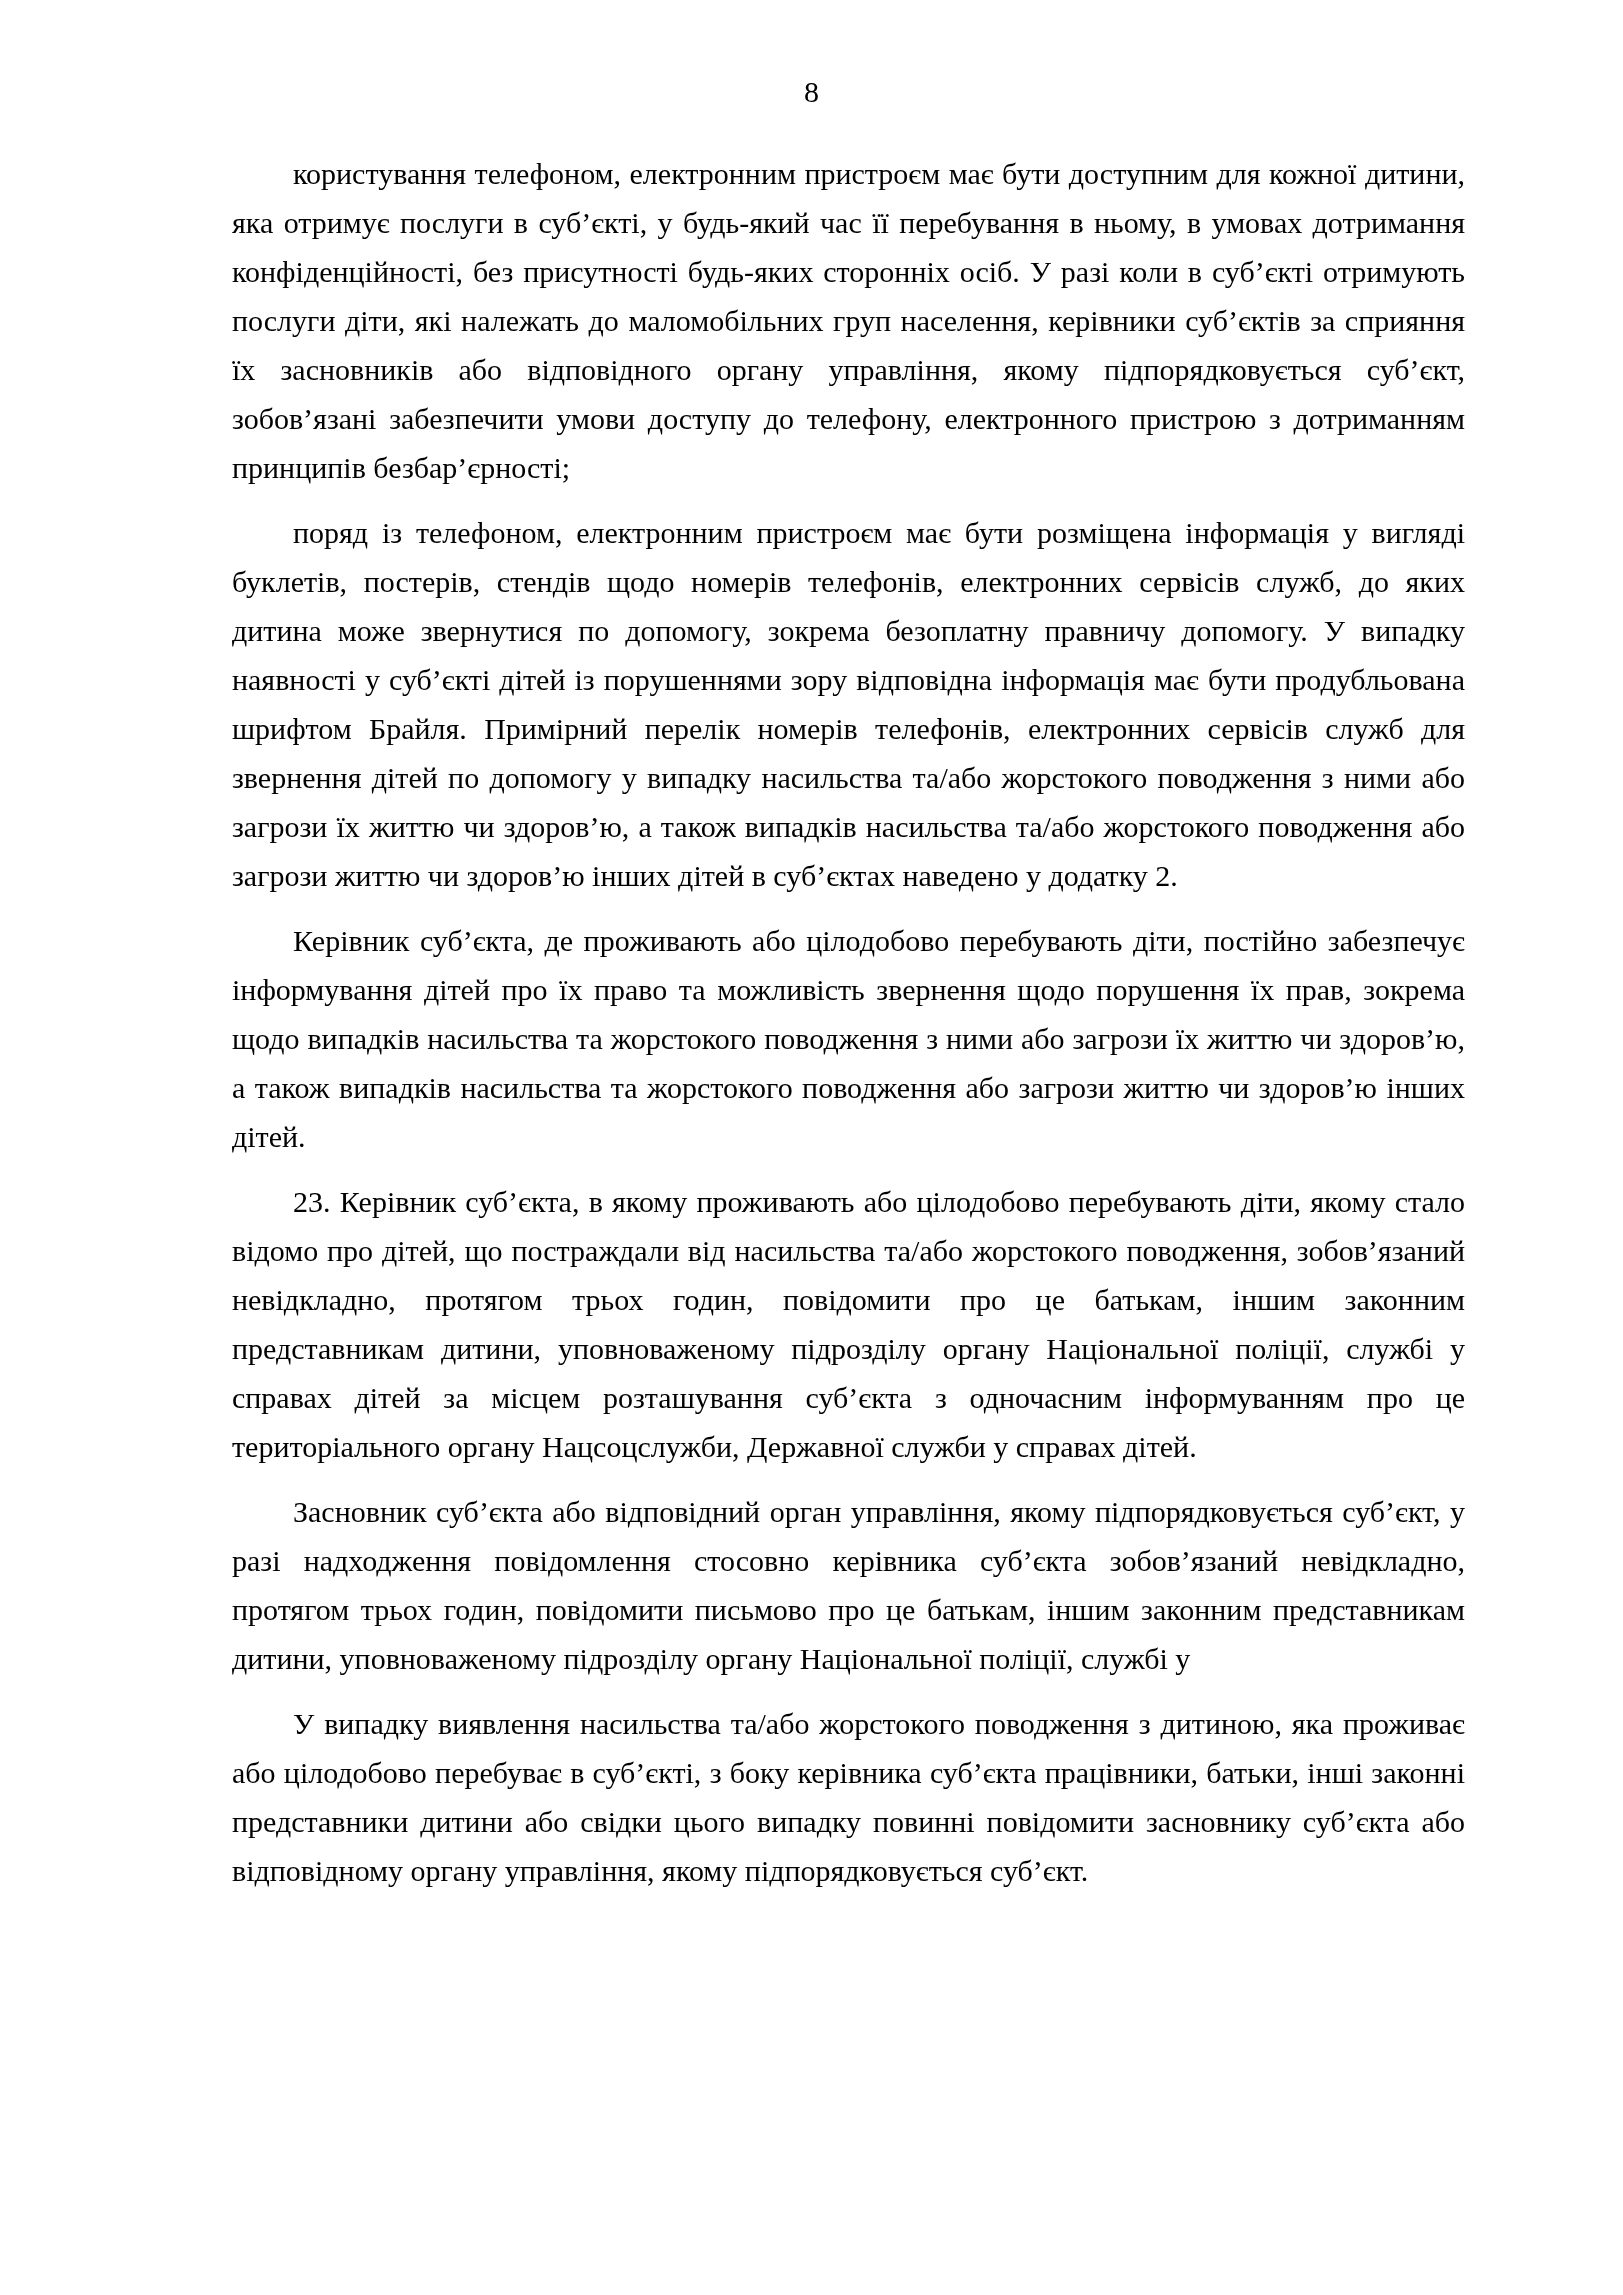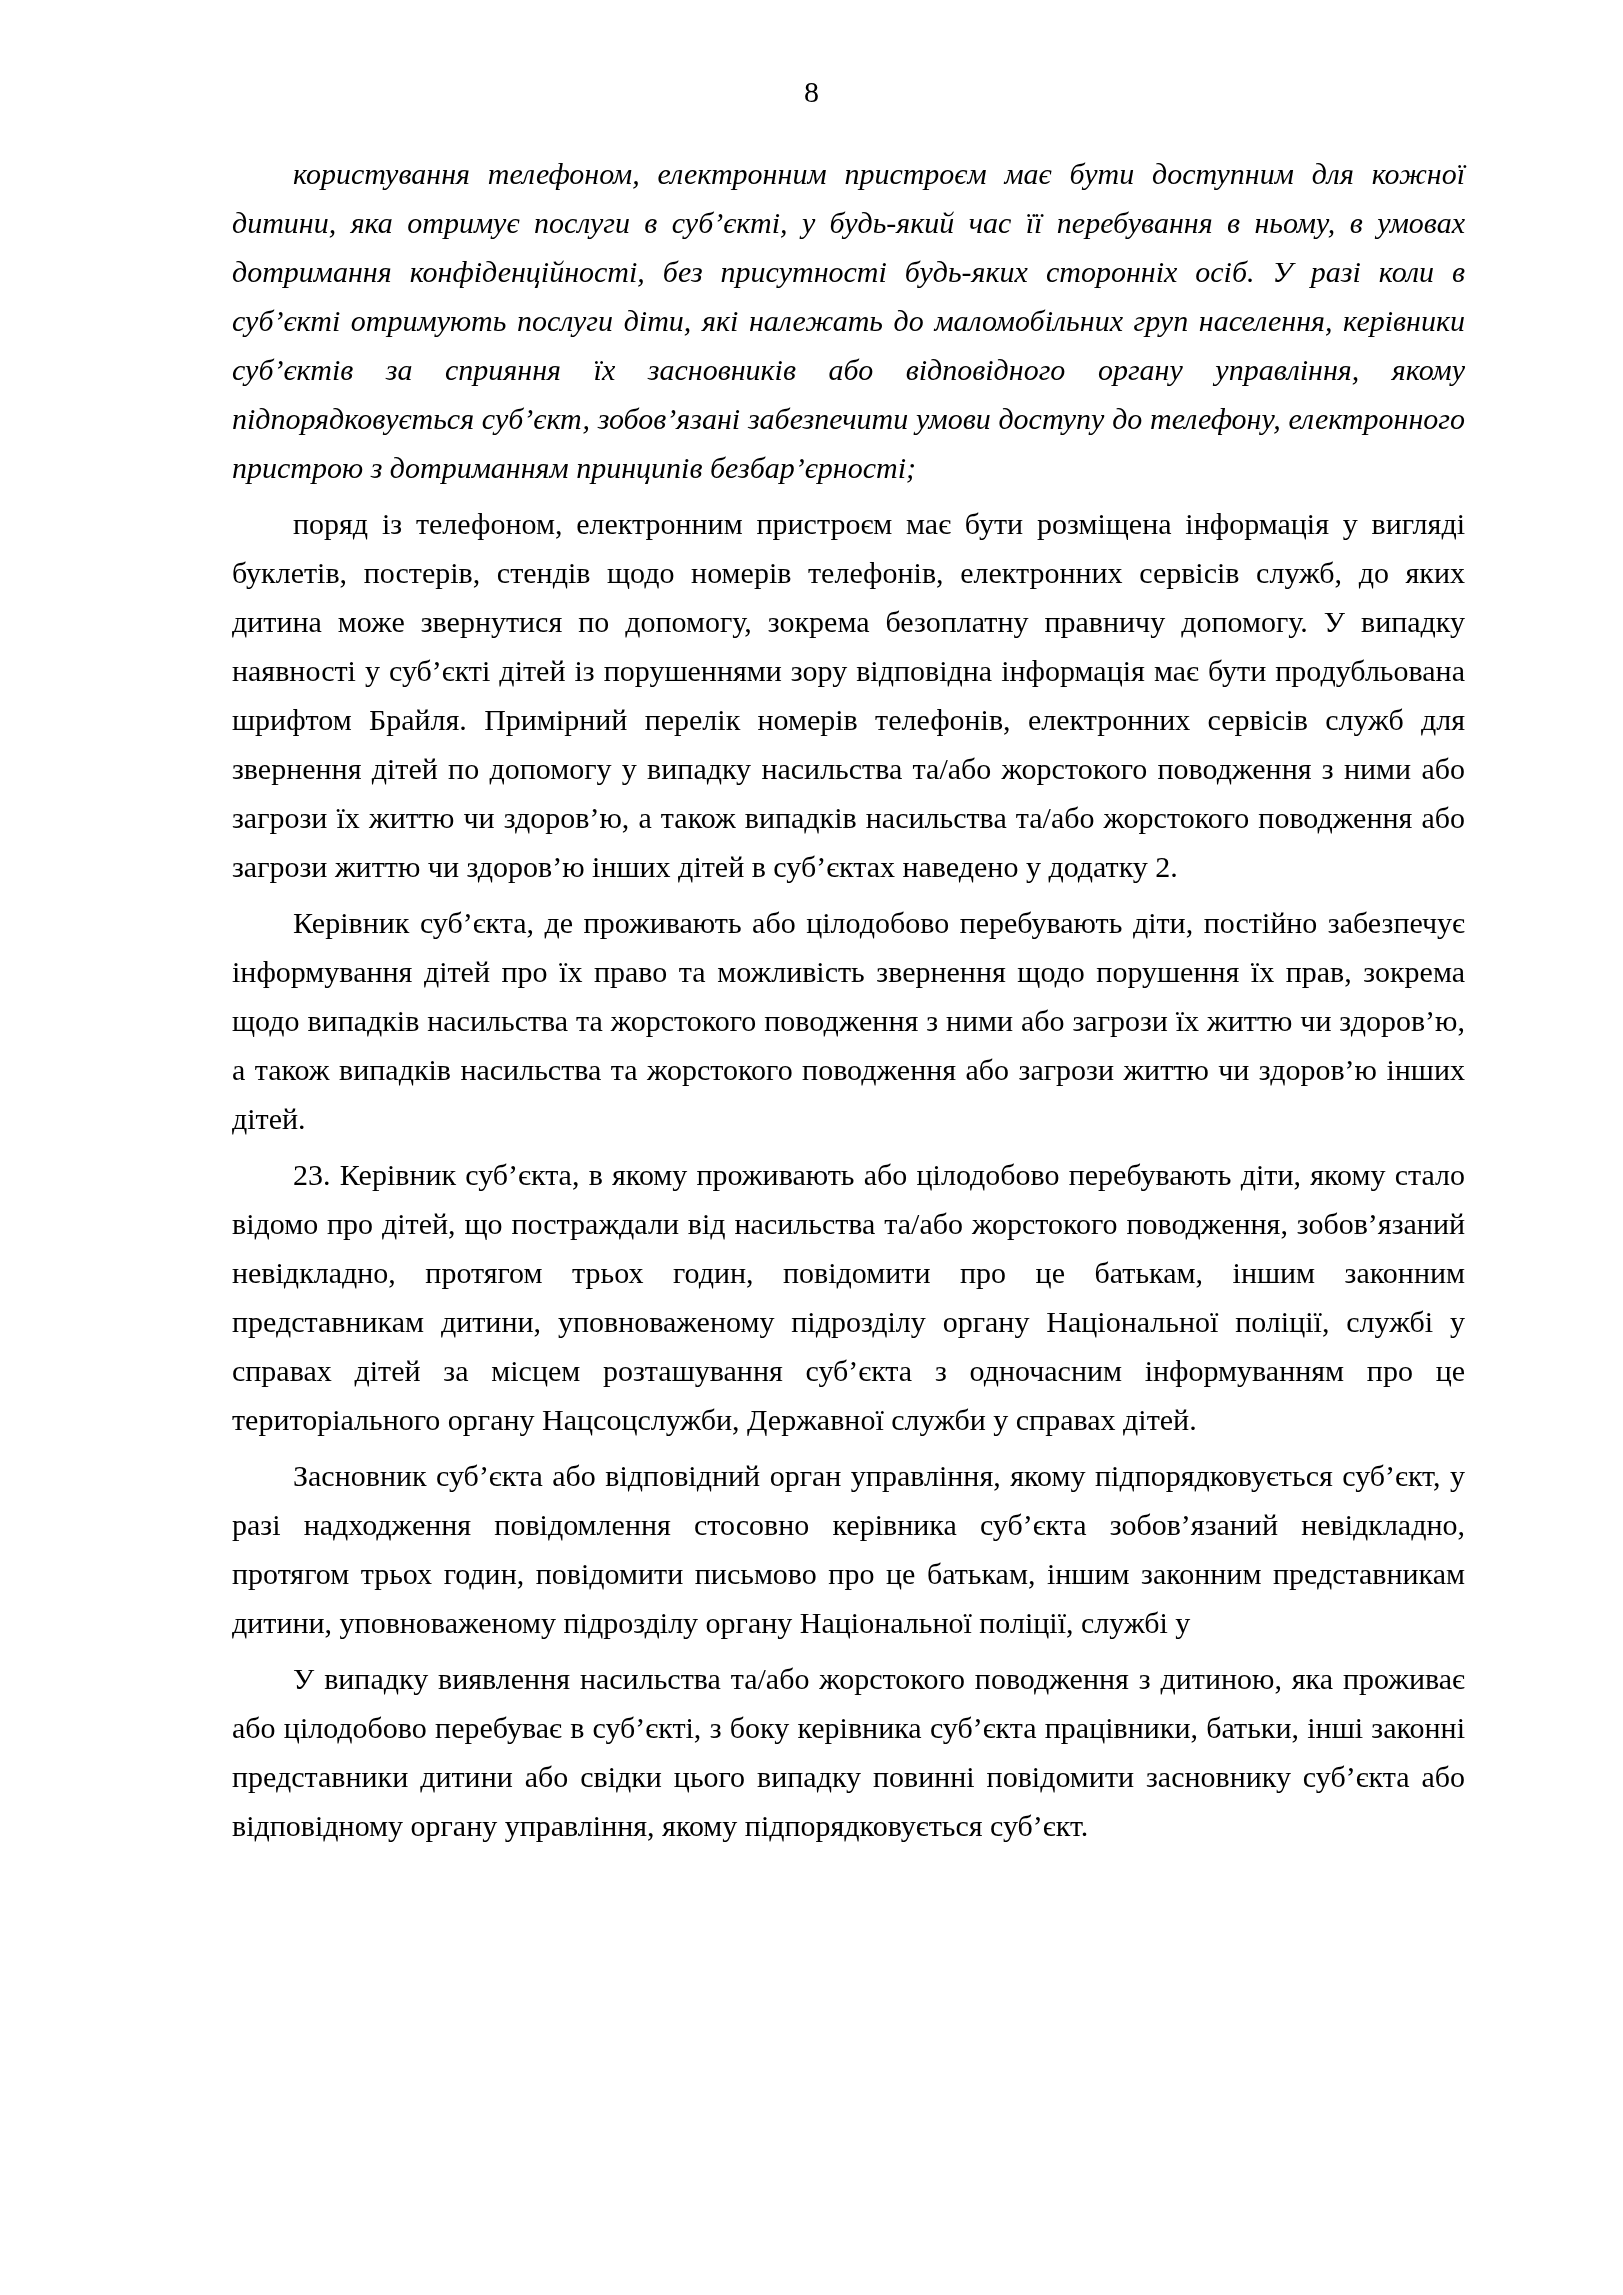--- a/index.html
+++ b/index.html
@@ -52,25 +52,24 @@
     margin: 0 0 0 0;
     padding: 0;
     text-indent: 61px;
     text-align: justify;
     text-align-last: left;
   }
 
   
   .body-text p.continued {
     text-indent: 61px;
-    font-style: italic;
   }
 
   .body-text p + p {
-    margin-top: 7px;
+    margin-top: 16px;
   }
 </style>
 </head>
 <body>
 
 <div class="page">
 
   <div class="page-number">8</div>
 
   <div class="body-text">

